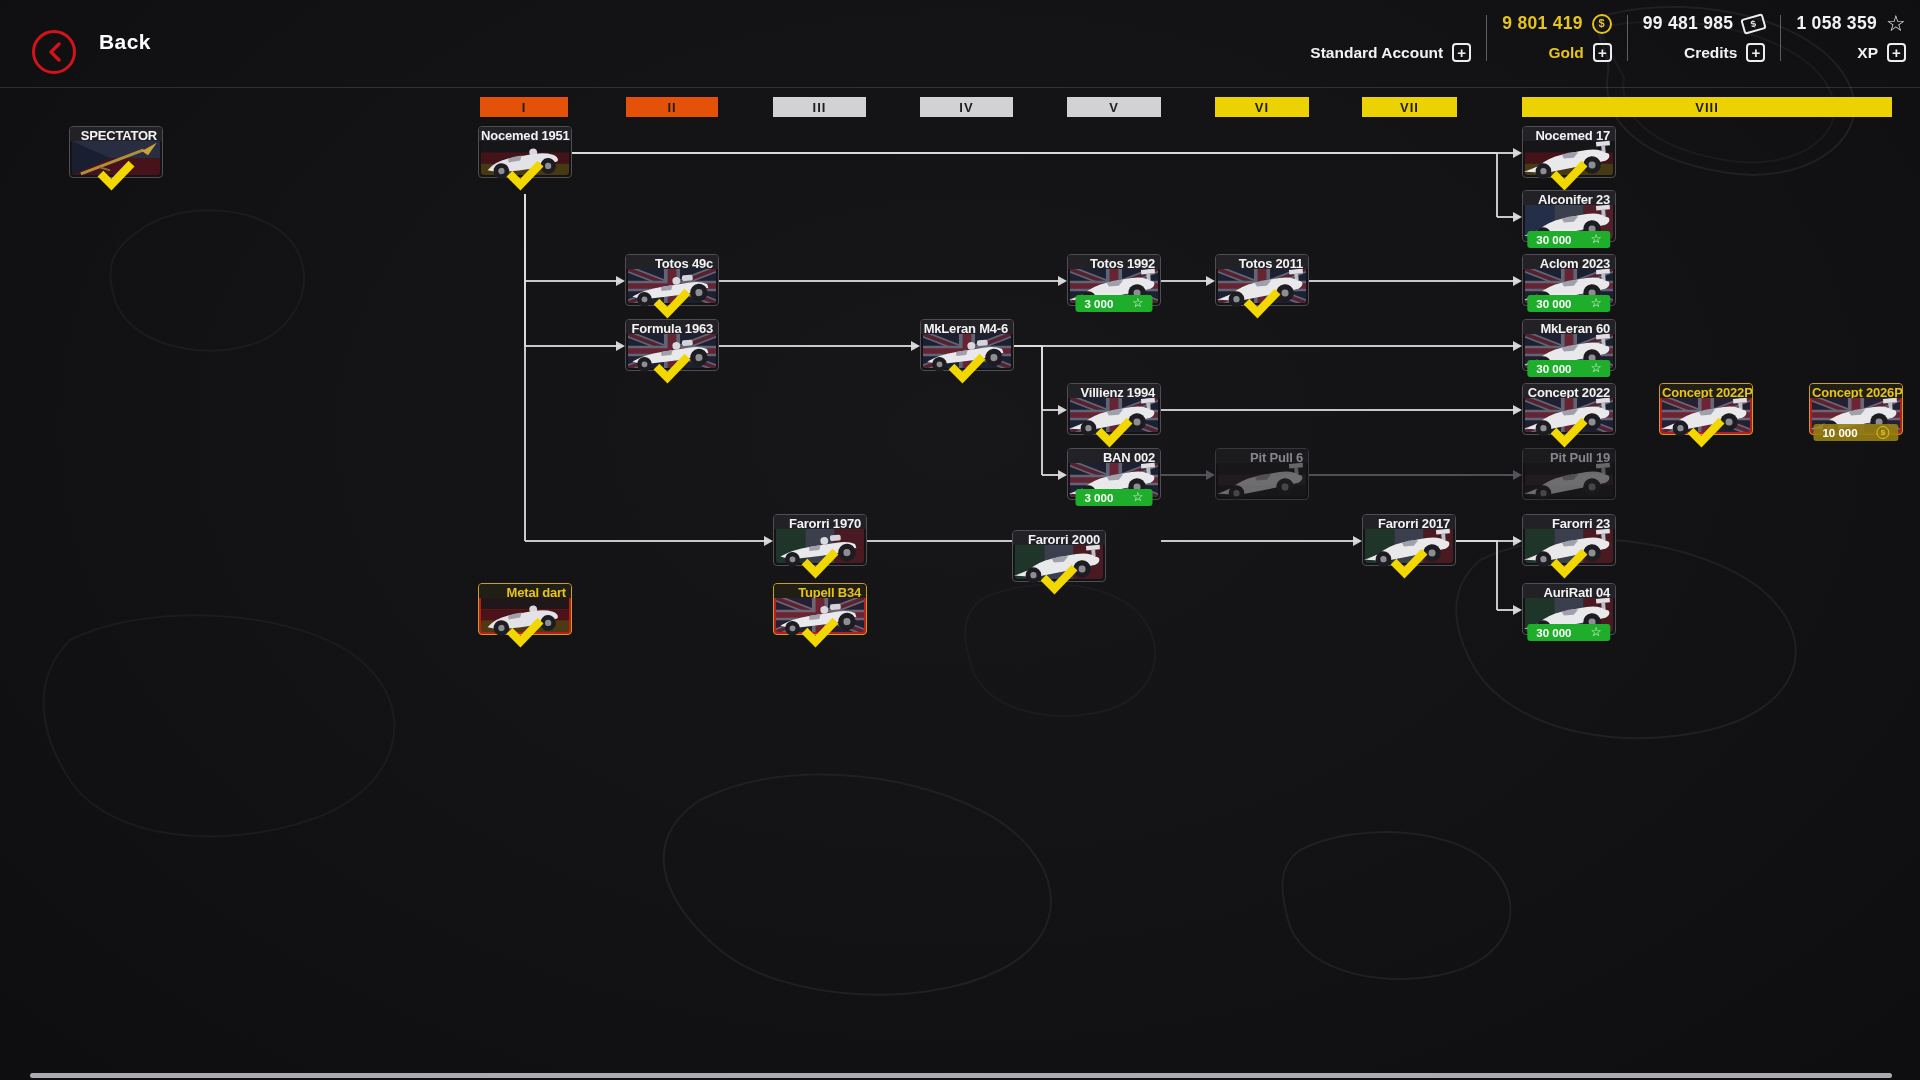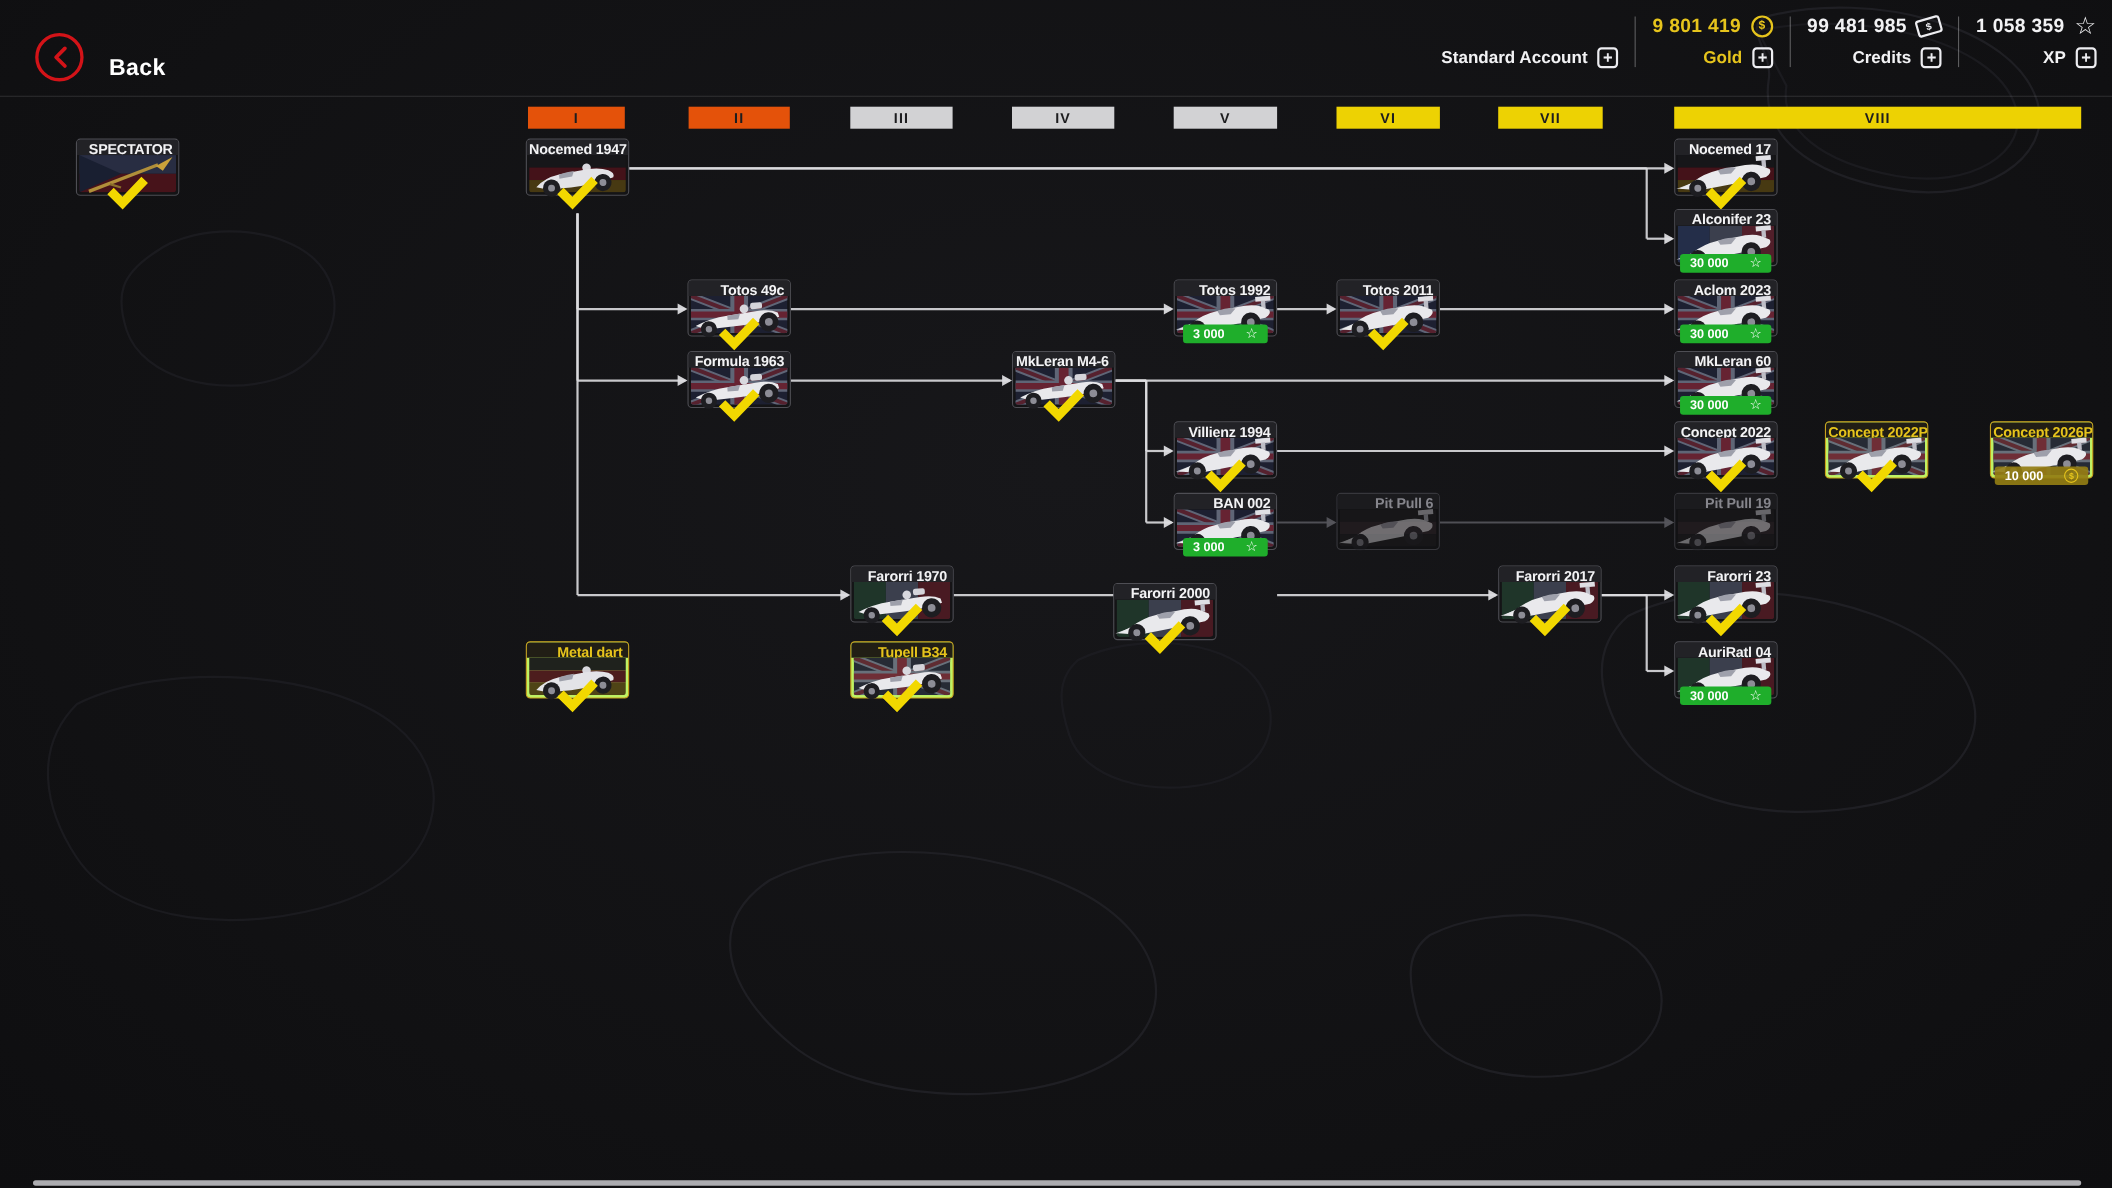--- a/index.html
+++ b/index.html
@@ -12,21 +12,21 @@
   #stage { position:absolute; inset:0; }
 
   
   .bg-tracks { position:absolute; inset:0; opacity:.85; }
   .bg-tracks path { fill:none; stroke:#222227; stroke-width:2; }
   .bg-tracks path.dk { stroke:#1d1d22; }
 
   
   .topbar { position:absolute; left:0; top:0; width:1920px; height:88px;
             border-bottom:1px solid rgba(255,255,255,.13); z-index:10; }
-  .back { position:absolute; left:32px; top:30px; display:flex; align-items:flex-end; gap:23px; cursor:pointer; }
+  .back { position:absolute; left:32px; top:30px; display:flex; align-items:flex-start; gap:23px; cursor:pointer; }
   .back-circle { width:44px; height:44px; border:3px solid #D31318; border-radius:50%;
                  display:flex; align-items:center; justify-content:center; flex:0 0 auto; }
   .back-label { font-size:21px; font-weight:700; color:#fff; letter-spacing:.4px; }
   .cur-cluster { position:absolute; right:14px; top:12px; display:flex; align-items:center; gap:15px; }
   .vdiv { width:1px; height:46px; background:rgba(255,255,255,.32); }
   .cur-group { display:flex; flex-direction:column; align-items:flex-end; gap:7px; }
   .cur-value { display:flex; align-items:center; gap:9px; height:23px; font-size:17.5px; font-weight:700; color:#f2f2f4; letter-spacing:.3px; }
   .cur-value.goldc { color:#E6C41C; }
   .cur-label { display:flex; align-items:center; gap:9px; height:21px; font-size:15.5px; font-weight:700; color:#f2f2f4; }
   .cur-label.goldc { color:#E6C41C; }
@@ -62,21 +62,21 @@
   .card .check { position:absolute; left:50%; bottom:-15px; transform:translateX(-50%);
                  width:42px; height:33px; z-index:4; }
   .badge { position:absolute; left:50%; bottom:-7px; transform:translateX(-50%); z-index:4;
            display:flex; align-items:center; gap:19px; height:17px; padding:0 9px; border-radius:3px;
            font-size:11.5px; font-weight:700; color:#fff; white-space:nowrap; }
   .badge.credits { background:#1FAE2B; }
   .badge.gold { background:rgba(146,125,20,.92); }
   .badge .star { font-size:12.5px; line-height:1; font-weight:400; }
   .badge .coin { width:13px; height:13px; border:1.5px solid #E6C41C; border-radius:50%; color:#E6C41C;
                  font-size:8px; line-height:11px; text-align:center; font-weight:700; }
-  .card.premium { border-color:#C9A11D; background:#bef264; }
+  .card.premium { border-color:#C9A11D; background:#b91c1c; }
   .card.premium .title { color:#E6C41C; background:#211e15; }
   .card.locked { border-color:#37373c; background:#121214; }
   .card.locked .title { color:#85858C; background:#1b1b1e; }
   .card.locked .flag { opacity:.32; filter:saturate(.55) brightness(.85); }
   .card.locked .car { opacity:.4; }
 
   
   .hscroll { position:absolute; left:30px; right:28px; bottom:2px; height:5px;
              background:#ACACB0; border-radius:3px; z-index:10; cursor:pointer; }
 </style>
@@ -291,21 +291,21 @@
         <div class="flag">
           <svg class="flagsvg" viewBox="0 0 60 36" preserveAspectRatio="none">
             <rect width="60" height="12" fill="#17171a"></rect>
             <rect y="12" width="60" height="12" fill="#47121a"></rect>
             <rect y="24" width="60" height="12" fill="#4a3b12"></rect>
           </svg>
         </div>
         <svg class="car" viewBox="0 0 96 38">
           <use href="#veh-vintage"></use>
         </svg>
-        <div class="title">Nocemed 1947</div>
+        <div class="title">Nocemed 1951</div>
         <svg class="check" viewBox="0 0 46 36">
           <path d="M6 16 L18 28 L40 5" fill="none" stroke="#F2D800" stroke-width="9"></path>
         </svg>
       </div>
       <div class="card premium" style="left: 478px; top: 583px;">
         <div class="flag">
           <svg class="flagsvg" viewBox="0 0 60 36" preserveAspectRatio="none">
             <rect width="60" height="12" fill="#17171a"></rect>
             <rect y="12" width="60" height="12" fill="#47121a"></rect>
             <rect y="24" width="60" height="12" fill="#4a3b12"></rect>

